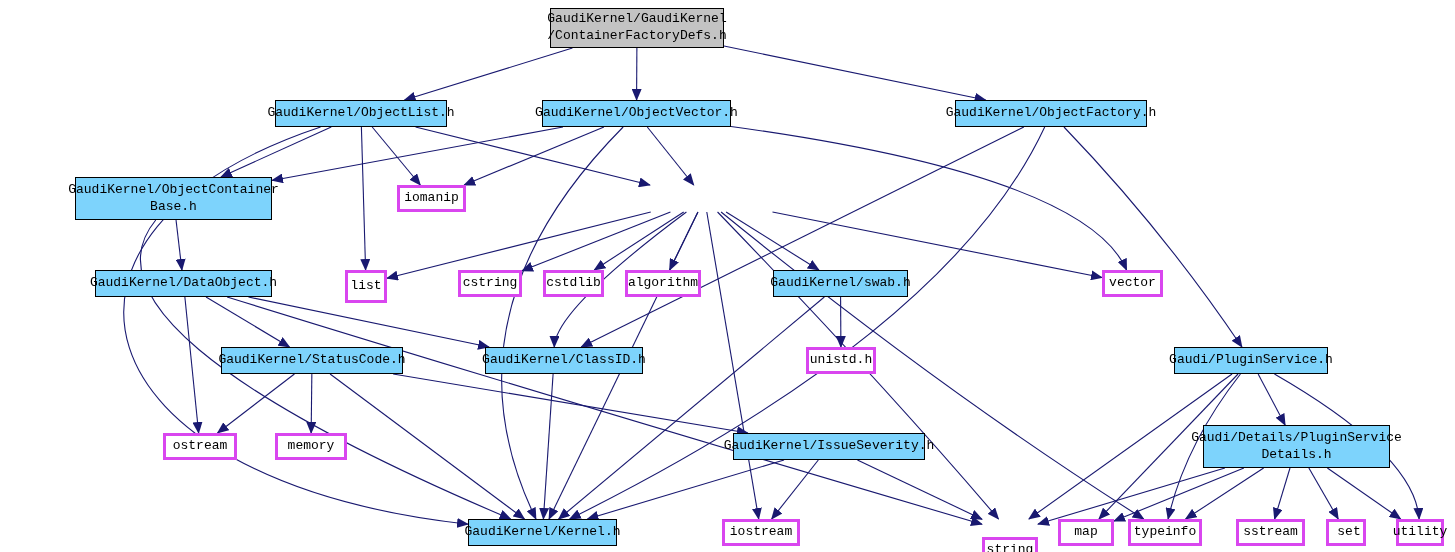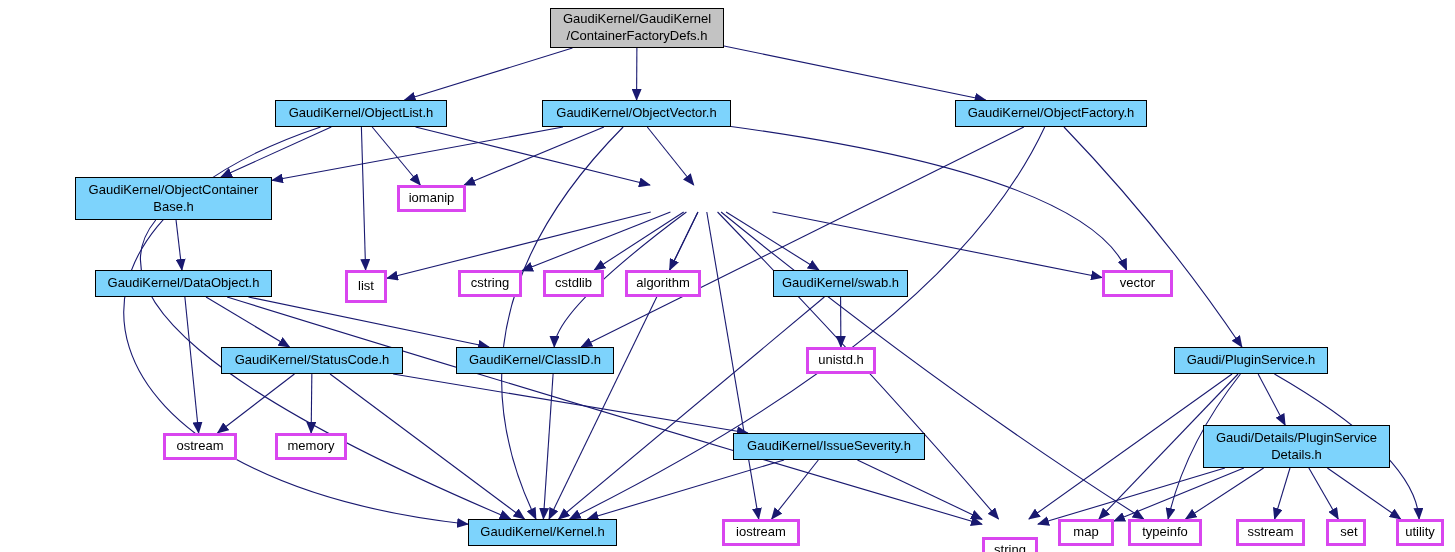--- a/index.html
+++ b/index.html
@@ -1,20 +1,20 @@
 <!DOCTYPE html>
 <html><head>
 <meta charset="utf-8">
 <style>
   html,body{margin:0;padding:0;background:#ffffff;}
   #graph{
     position:relative;
     width:1455px;height:552px;
     background:#ffffff;
-    font-family:Liberation Sans, sans-serif;
+    font-family:Liberation Mono, monospace;
     overflow:hidden;
   }
   #edges{position:absolute;left:0;top:0;z-index:0;}
   .node{
     position:absolute;
     z-index:1;
     box-sizing:border-box;
     display:flex;
     flex-direction:column;
     justify-content:center;
@@ -128,27 +128,27 @@
     </div>
     <div class="node std" style="left: 543px; top: 270px; width: 61px; height: 27px;">
       <div class="lbl">cstdlib</div>
     </div>
     <div class="node std" style="left: 625px; top: 270px; width: 76px; height: 27px;">
       <div class="lbl">algorithm</div>
     </div>
     <div class="node gaudi" style="left: 773px; top: 270px; width: 135px; height: 27px;">
       <div class="lbl">GaudiKernel/swab.h</div>
     </div>
-    <div class="node std" style="left: 1102px; top: 270px; width: 71px; height: 27px;">
+    <div class="node std" style="left: 1102px; top: 270px; width: 61px; height: 27px;">
       <div class="lbl">vector</div>
     </div>
     <div class="node gaudi" style="left: 221px; top: 347px; width: 182px; height: 27px;">
       <div class="lbl">GaudiKernel/StatusCode.h</div>
     </div>
-    <div class="node gaudi" style="left: 456px; top: 347px; width: 158px; height: 27px; align-items: center;">
+    <div class="node gaudi" style="left: 485px; top: 347px; width: 158px; height: 27px; align-items: center;">
       <div class="lbl">GaudiKernel/ClassID.h</div>
     </div>
     <div class="node std" style="left: 806px; top: 347px; width: 70px; height: 27px;">
       <div class="lbl">unistd.h</div>
     </div>
     <div class="node gaudi" style="left: 1174px; top: 347px; width: 154px; height: 27px;">
       <div class="lbl">Gaudi/PluginService.h</div>
     </div>
     <div class="node std" style="left: 163px; top: 433px; width: 74px; height: 27px;">
       <div class="lbl">ostream</div>

